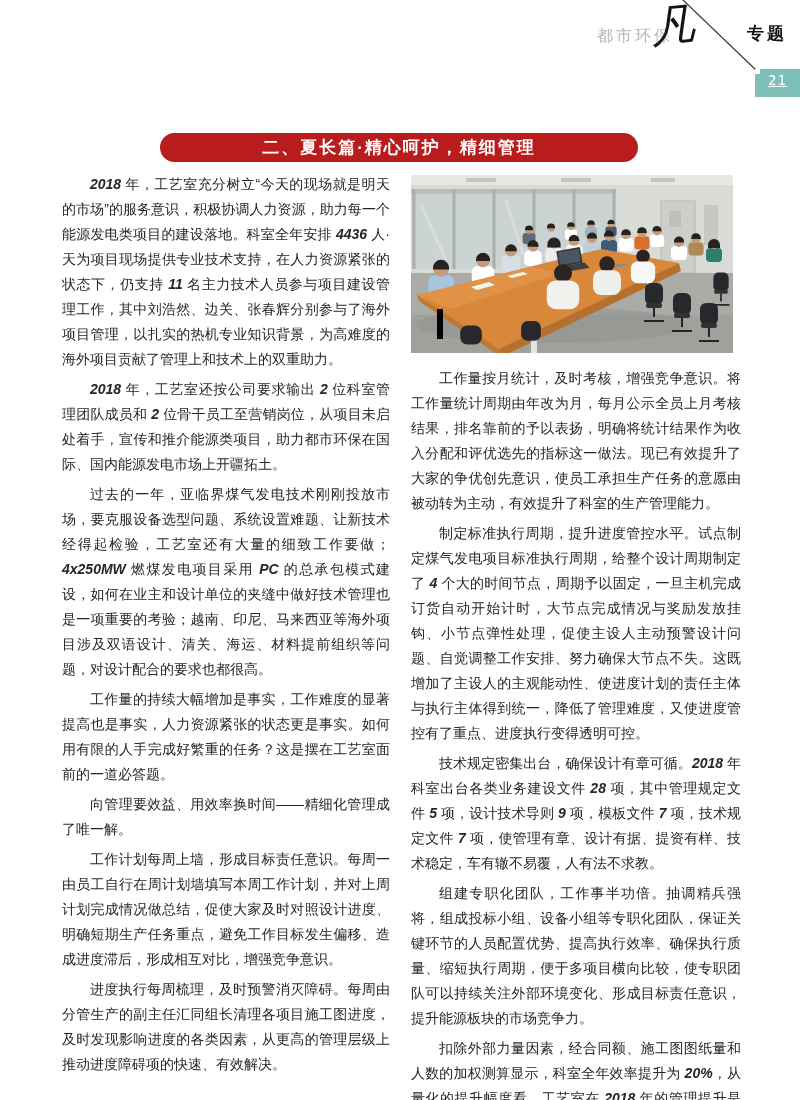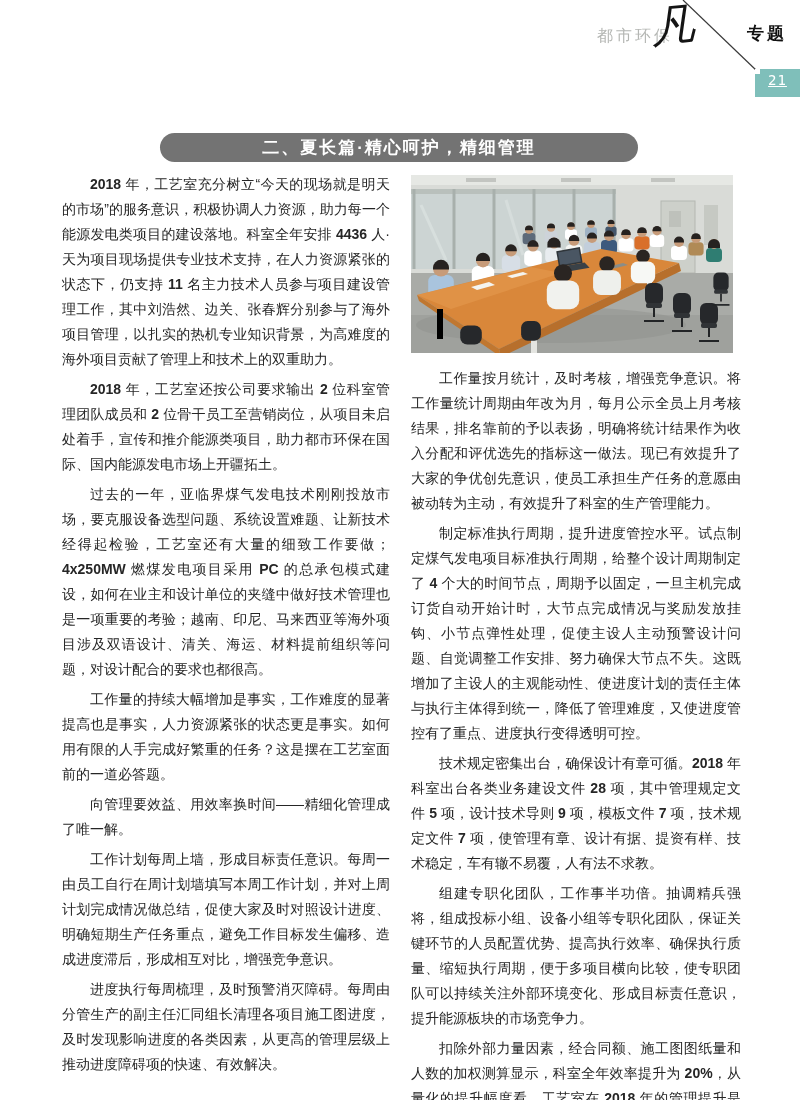--- a/index.html
+++ b/index.html
@@ -12,29 +12,29 @@
               transform:rotate(-6deg);}
   .section-label{position:absolute;left:731px;top:22px;font-size:17px;font-weight:bold;
                  color:#111;letter-spacing:3px;margin-left:16px;}
   .diag-rule{position:absolute;left:0;top:0;pointer-events:none;}
   .pagenum-badge{position:absolute;left:755px;top:69px;width:45px;height:28px;
                  background:#7fbfba;color:#fff;text-decoration:underline;}
   .pagenum-badge .num{display:block;text-align:center;line-height:22px;font-size:14px;
                  font-family:"DejaVu Sans Mono",monospace;letter-spacing:1px;}
   .corner-sq{position:absolute;left:0;top:0;width:5px;height:5px;background:#ffffff;}
   
-  .banner{position:absolute;left:160px;top:133px;width:478px;height:29px;background:#737373;
+  .banner{position:absolute;left:160px;top:133px;width:478px;height:29px;background:#b91c1c;
           border-radius:15px;color:#ffffff;font-size:17px;font-weight:bold;text-align:center;
           line-height:29px;letter-spacing:2px;}
   
   .col{position:absolute;top:172px;}
   .col-left{left:62px;width:328px;}
   .col-right{left:411px;width:330px;}
   .para{font-size:14px;line-height:25px;text-align:justify;text-indent:2em;margin:0 0 5px 0;}
-  .para b{font-weight:bold;}
+  .para b{font-weight:bold;font-style:italic;}
   .photo{width:322px;height:178px;margin:3px 0 13px 0;}
   .photo svg{display:block;}
 </style>
 </head>
 <body>
 
 <div class="page">
 
   <span class="brand">都市环保</span>
   <span class="brand-mark">凡</span>

